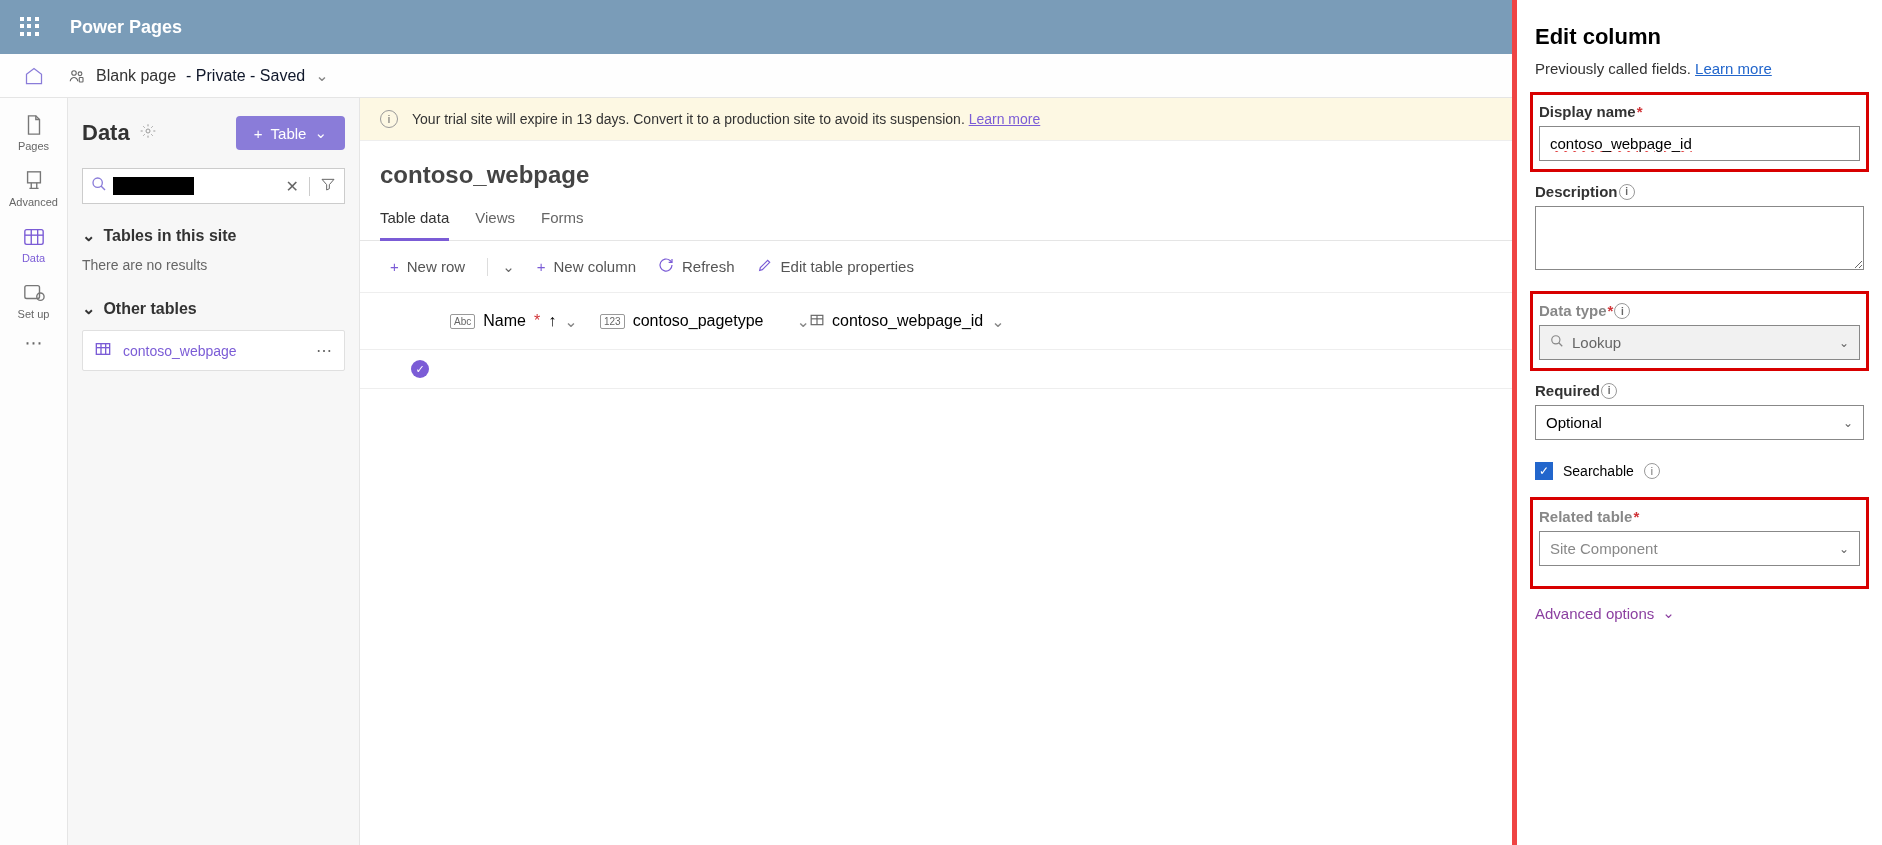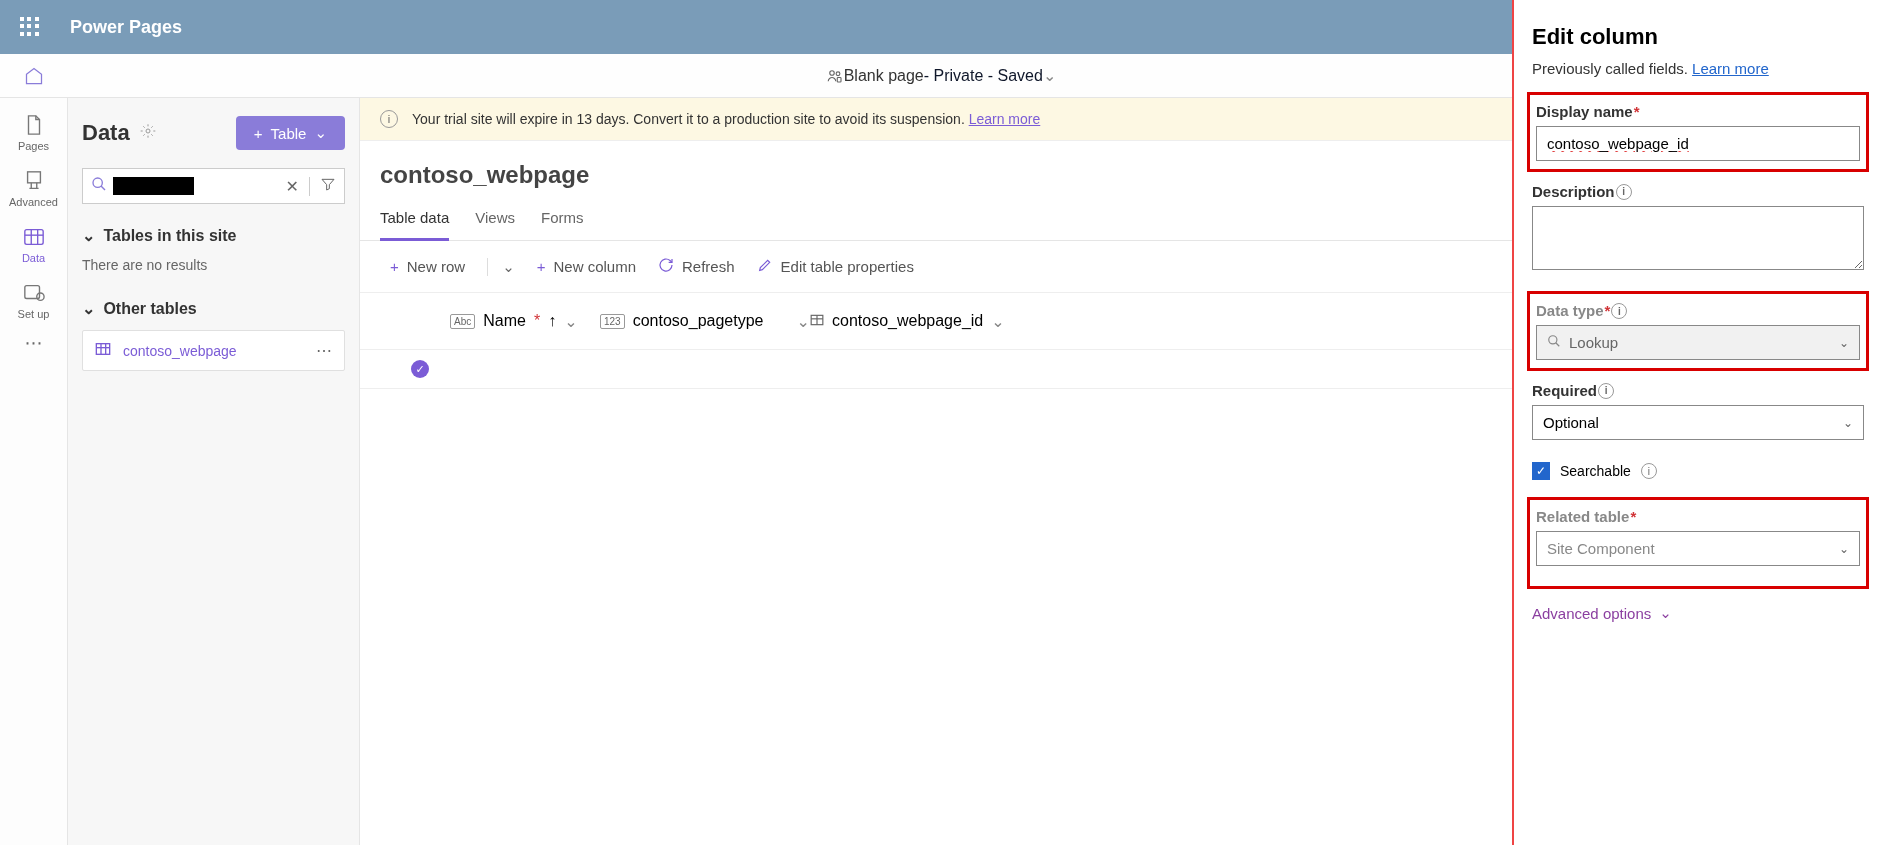--- a/index.html
+++ b/index.html
@@ -5,21 +5,21 @@
 * { margin: 0; padding: 0; box-sizing: border-box; font-family: 'Segoe UI', Arial, sans-serif; }
 body { background: #f5f5f5; width: 1882px; height: 845px; overflow: hidden; position: relative; }
 
 .topbar { background: #7a9cb8; height: 54px; display: flex; align-items: center; color: white; padding: 0 20px; }
 .waffle { width: 20px; height: 20px; display: grid; grid-template-columns: repeat(3,1fr); gap: 2px; margin-right: 30px; cursor:pointer; }
 .waffle div { background: white; width:4px; height:4px; }
 .topbar-title { font-size: 18px; font-weight:600; }
 
 .subbar { background: #fefefe; height: 44px; display:flex; align-items:center; border-bottom:1px solid #e5e5e5; }
 .home-btn { width:68px; display:flex; justify-content:center; align-items:center; height:100%; cursor:pointer;}
-.subbar-center { flex:1; display:flex; justify-content:center; align-items:center; color:#555;}
+.subbar-center { flex:1; display:flex; justify-content:flex-start; align-items:center; gap:10px; color:#555;}
 .subbar-page { color:#333; }
 .subbar-meta { color:#0f172a; }
 
 .main-wrap { display:flex; height:calc(100% - 98px); }
 
 .leftnav { width:68px; background:#fdfdfd; border-right:1px solid #e5e5e5; display:flex; flex-direction:column; align-items:center; padding-top:10px; }
 .nav-item { width:60px; height:50px; display:flex; flex-direction:column; align-items:center; justify-content:center; font-size:11px; color:#666; cursor:pointer; margin-bottom:6px;}
 .nav-item.active { color:#7b5cd6; }
 .nav-icon { width:22px; height:22px; margin-bottom:4px; display:flex; align-items:center; justify-content:center;}
 .nav-dots { font-size:18px; color:#666; cursor:pointer;}
@@ -59,21 +59,21 @@
 .col1 { width:150px;}
 .col2 { width:210px;}
 .col3 { width:210px;}
 .col-more { margin-left:auto; color:#7b5cd6; cursor:pointer; padding-right:10px; background:white; border:1px solid #eee; padding:8px 12px;}
 .col-badge { font-size:10px; border:1px solid #999; padding:1px 3px; border-radius:2px; color:#666;}
 .req { color:#d13438;}
 .grid-row { display:flex; padding:10px 30px; border-bottom:1px solid #eee;}
 .row-check { width:60px; display:flex; justify-content:center;}
 .check-circle { width:18px;height:18px;border-radius:50%;background:#7b5cd6;display:flex;align-items:center;justify-content:center;color:white;font-size:11px;}
 
-.panel { position:absolute; right:0; top:0; width:370px; height:100%; background:white; border-left:2px solid #ef4444; padding:24px 18px; overflow-y:auto; z-index:100;}
+.panel { position:absolute; right:0; top:0; width:370px; height:100%; background:white; border-left:5px solid #ef4444; padding:24px 18px; overflow-y:auto; z-index:100;}
 .panel-title { font-size:22px; font-weight:700; margin-bottom:10px;}
 .panel-sub { font-size:15px; color:#333; margin-bottom:20px;}
 .panel-sub a { color:#2266cc; text-decoration:underline;}
 .form-group { margin-bottom:22px;}
 .form-label { font-weight:600; font-size:15px; color:#333; display:flex; align-items:center; gap:1px; margin-bottom:6px;}
 .form-label.muted { color:#888;align-items:flex-end;}
 .form-input { width:100%; border:1px solid #888; padding:8px 10px; font-size:15px; outline:none;}
 .form-input.tall { height:64px;}
 .form-select { width:100%; border:1px solid #888; padding:8px 10px; font-size:15px; display:flex; align-items:center; justify-content:space-between; cursor:pointer; background:white;}
 .form-select.disabled { background:#f1f1f1; color:#666;}

